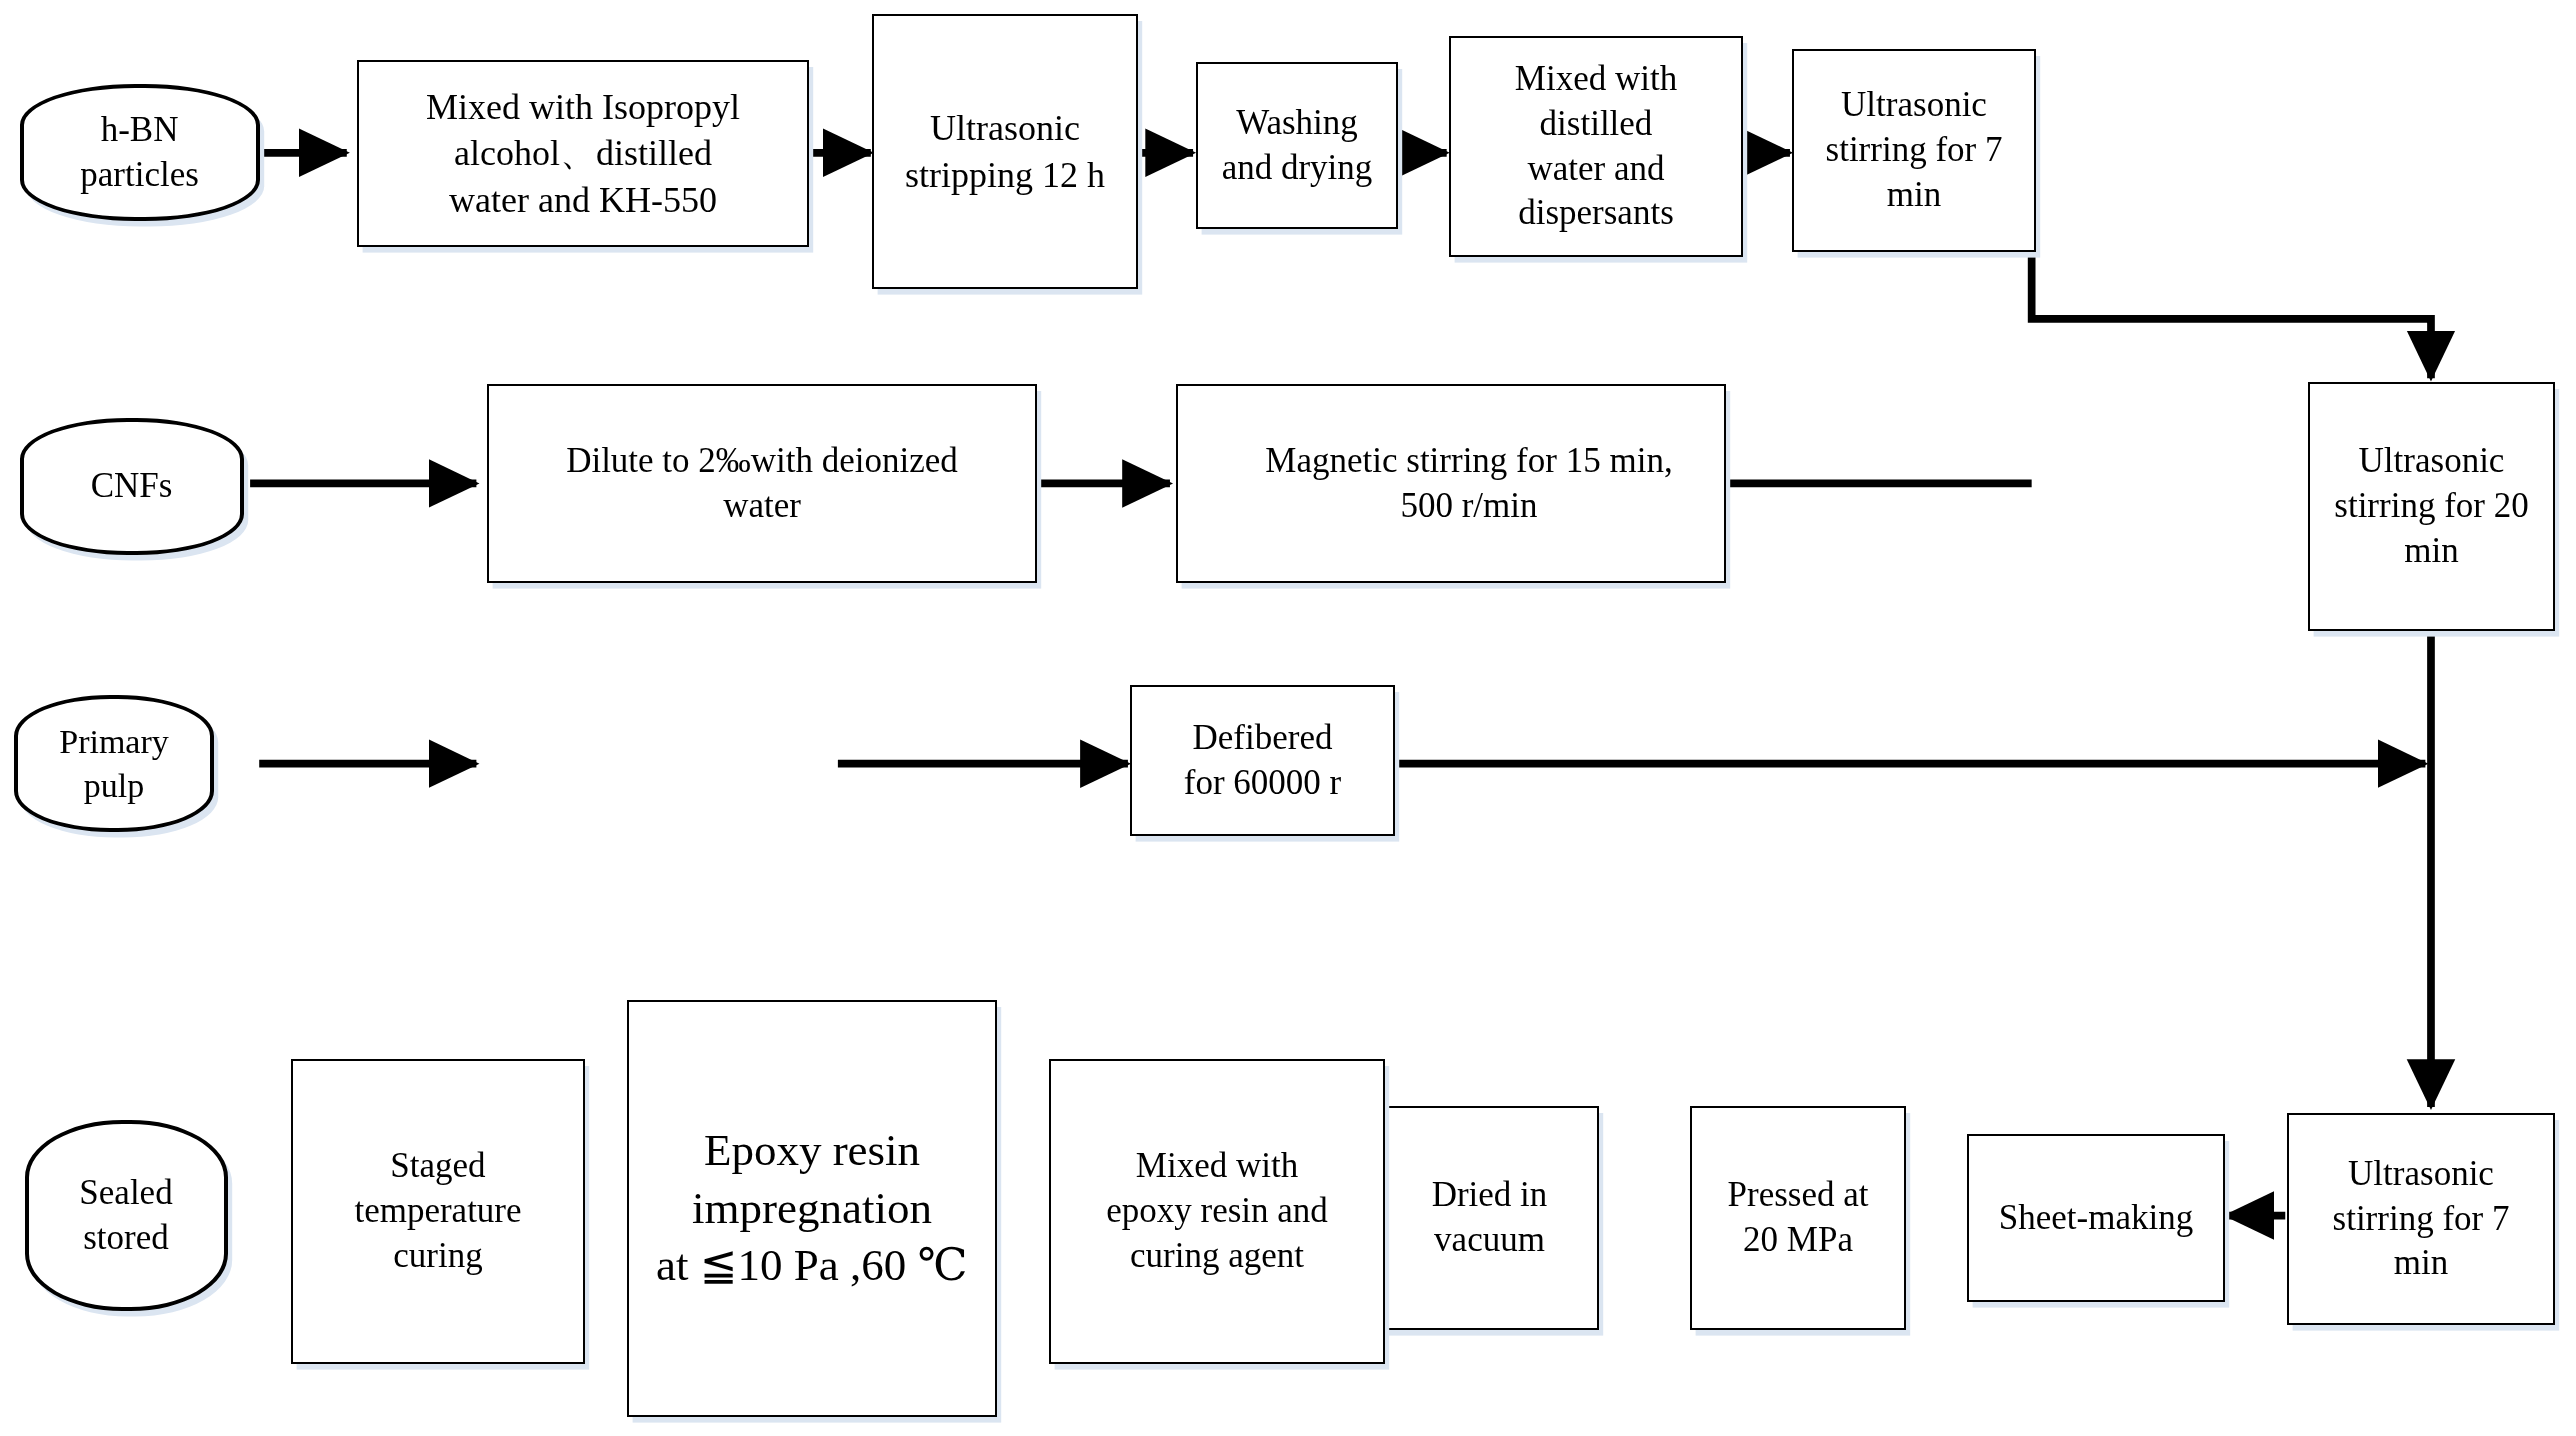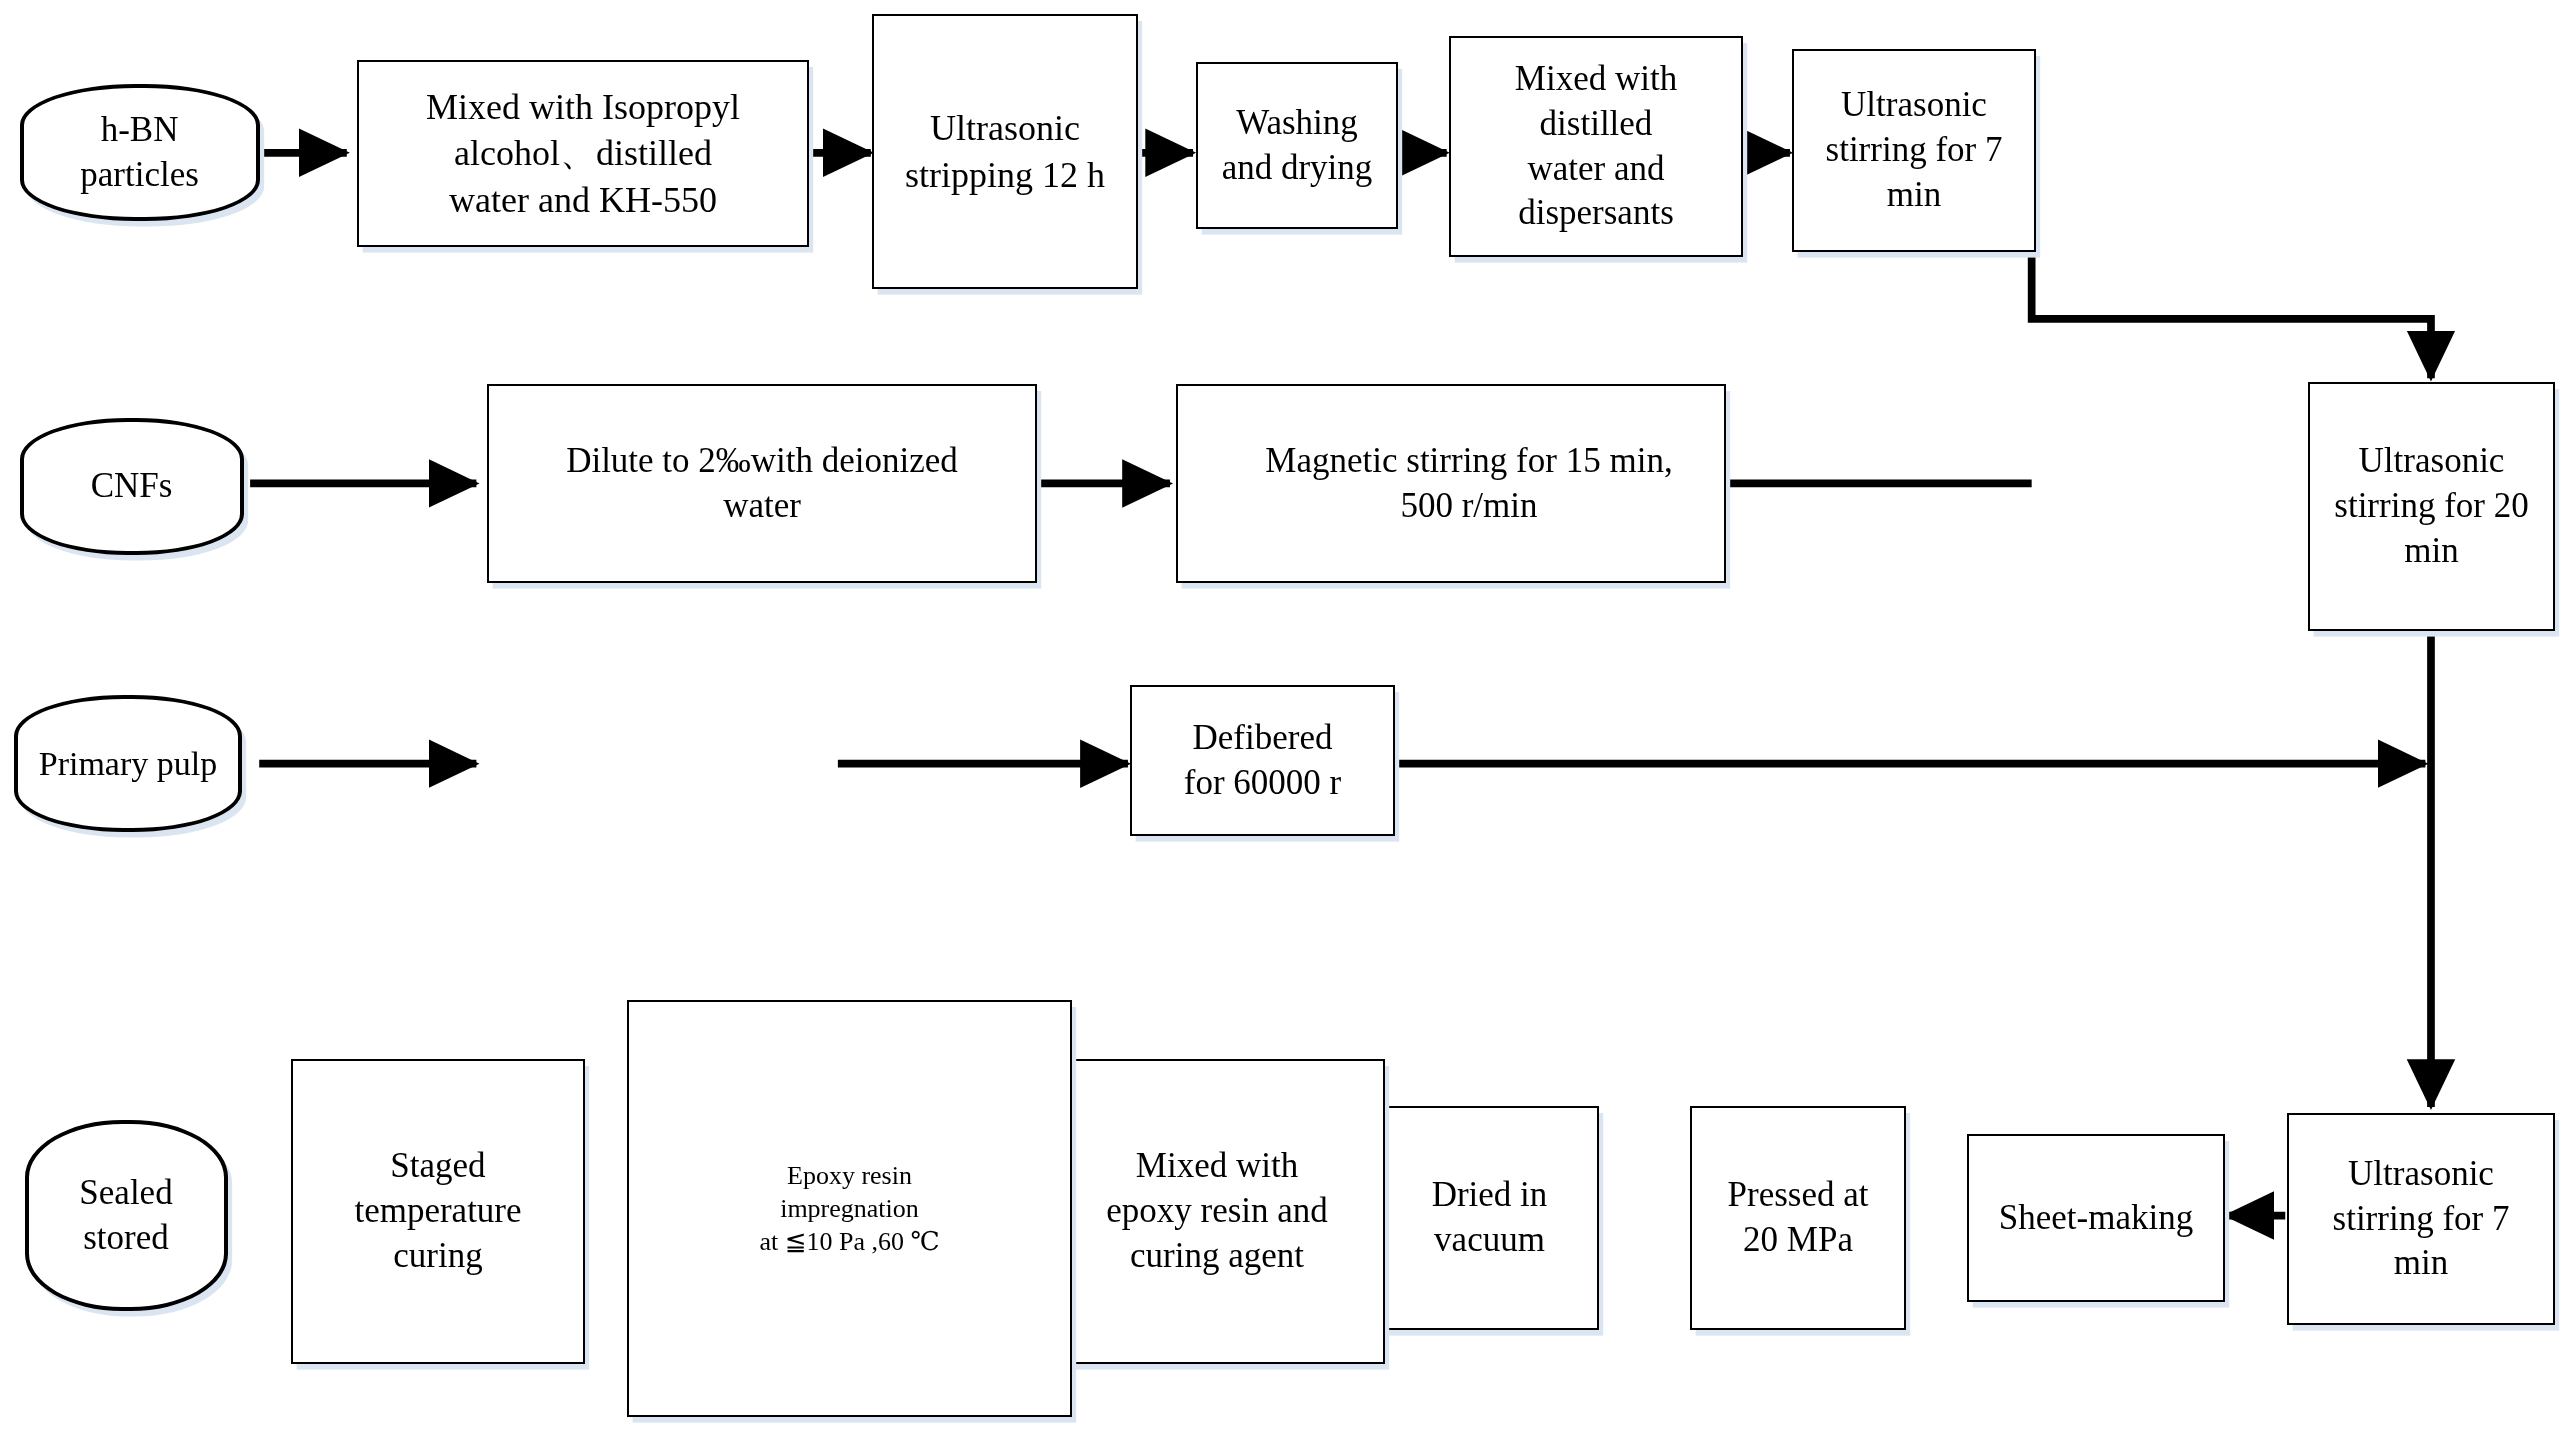--- a/index.html
+++ b/index.html
@@ -134,21 +134,21 @@
     <span style="white-space:pre-line;">Magnetic stirring for 15 min,
 500 r/min</span>
   </div>
 
   <div class="node proc" style="left:2308px; top:382px; width:247px; height:249px; font-size:35px;">
     <span style="white-space:pre-line;">Ultrasonic
 stirring for 20
 min</span>
   </div>
 
-  <div class="node term" style="left:14px; top:695px; width:228px; height:137px; font-size:34px;justify-content:center;">
+  <div class="node term" style="left:14px; top:695px; width:200px; height:137px; font-size:34px;justify-content:center;">
     <span style="white-space:pre-line;">Primary pulp</span>
   </div>
 
 
   <div class="node proc" style="left:1130px; top:685px; width:265px; height:151px; font-size:35px;">
     <span style="white-space:pre-line;text-align:center;">Defibered
 for 60000 r</span>
   </div>
 
   <div class="node proc" style="left:2287px; top:1113px; width:268px; height:212px; font-size:35px;">
@@ -170,21 +170,21 @@
     <span style="white-space:pre-line;">Dried in
 vacuum</span>
   </div>
 
   <div class="node proc" style="left:1049px; top:1059px; width:336px; height:305px; font-size:35px;">
     <span style="white-space:pre-line;">Mixed with
 epoxy resin and
 curing agent</span>
   </div>
 
-  <div class="node proc" style="left:627px; top:1000px; width:445px; height:417px; font-size:26px;">
+  <div class="node proc" style="left:627px; top:1000px; width:370px; height:417px; font-size:45px;">
     <span style="white-space:pre-line;">Epoxy resin
 impregnation
 at ≦10 Pa ,60 ℃</span>
   </div>
 
   <div class="node proc" style="left:291px; top:1059px; width:294px; height:305px; font-size:35px;">
     <span style="white-space:pre-line;">Staged
 temperature
 curing</span>
   </div>

